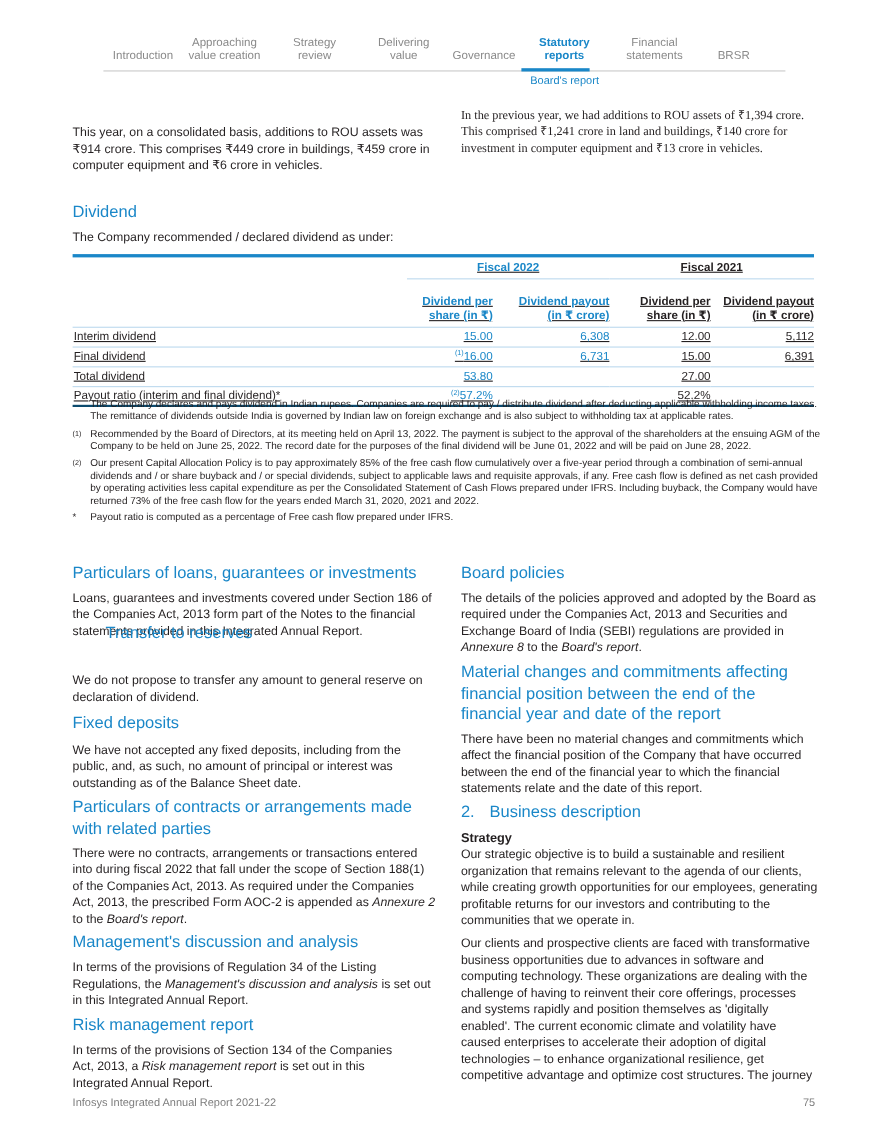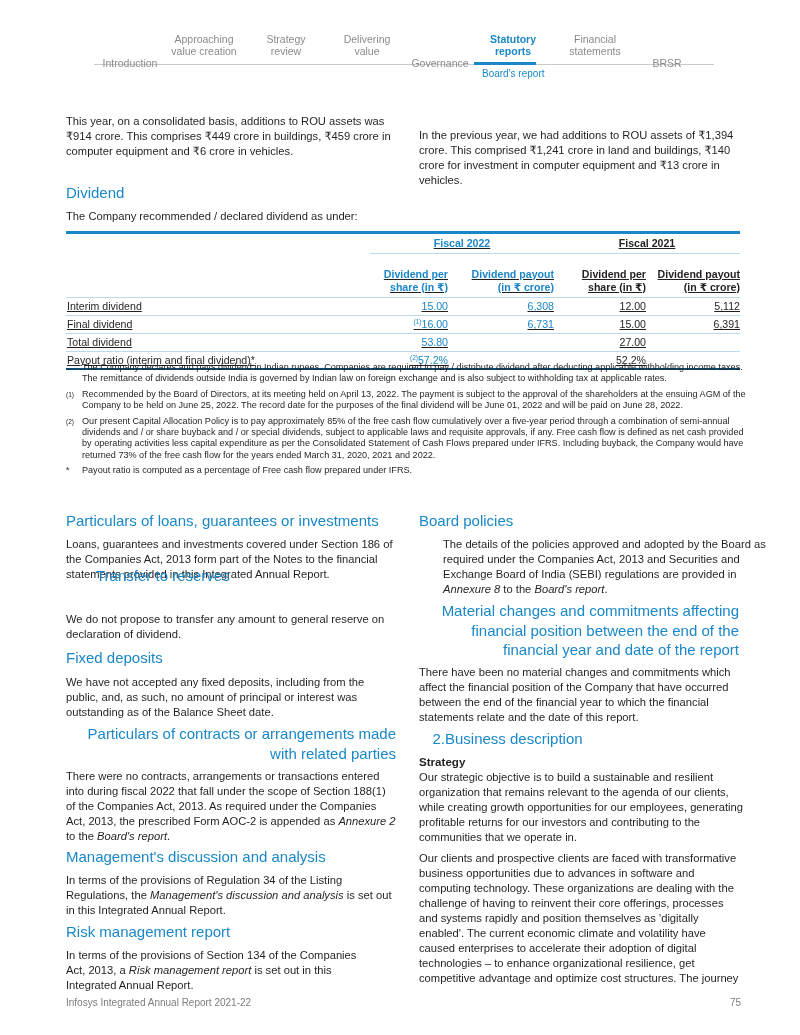--- a/index.html
+++ b/index.html
@@ -2,28 +2,28 @@
 <html><head>
 <meta charset="utf-8">
 <style>
   * { box-sizing: border-box; margin: 0; padding: 0; }
   html, body { width: 800px; height: 1035px; background: #ffffff; overflow: hidden; }
   body { position: relative; font-family: "Liberation Sans", "DejaVu Sans", sans-serif; color: #231f20; }
 
   
   .topnav { position: absolute; top: 33px; left: 94px; width: 620px; height: 32px; border-bottom: 1.5px solid #c9c9c9; }
   .nav-item { position: absolute; top: 0; text-align: center; font-size: 10.5px; line-height: 12px; color: #8a8a8a; transform: translateX(-50%); white-space: nowrap; }
-  .nav-item.single { top: 24px; }
+  .nav-item.single { top: 12px; }
   .nav-item.active { color: #1a87c8; font-weight: bold; }
   .nav-underline { position: absolute; left: 474px; top: 62px; width: 62px; height: 3px; background: #1a87c8; }
   .subnav { position: absolute; top: 68px; left: 482px; font-size: 10px; color: #1a87c8; white-space: nowrap; }
 
   .para { position: absolute; font-size: 11.2px; line-height: 15px; color: #231f20; }
   .para i { font-style: italic; }
-  .h2 { position: absolute; font-size: 15px; line-height: 19.5px; color: #1a87c8; font-weight: normal; text-align: right; }
+  .h2 { position: absolute; font-size: 15px; line-height: 19.5px; color: #1a87c8; font-weight: normal; }
   .h3 { position: absolute; font-size: 11.6px; font-weight: bold; color: #231f20; }
 
   
   .table-wrap { position: absolute; left: 66px; top: 231px; width: 674px; text-decoration: underline; }
   .top-rule { height: 3px; background: #1a87c8; }
   table { width: 100%; border-collapse: collapse; font-size: 10.6px; }
   th { font-weight: bold; text-align: right; padding: 0; line-height: 13px; }
   th.fy { text-align: center; height: 19px; border-bottom: 1px solid #bcd9ee; }
   th.blue { color: #1a87c8; }
   th.dark { color: #231f20; }
@@ -73,21 +73,21 @@
     <div>statements</div>
   </div>
   <div class="nav-item single" style="left:573px">
     <span>BRSR</span>
   </div>
 </div>
 <div class="nav-underline"></div>
 <div class="subnav">Board's report</div>
 
 <p class="para" style="left:66px; top:114px; width:330px;">This year, on a consolidated basis, additions to ROU assets was ₹914 crore. This comprises ₹449 crore in buildings, ₹459 crore in computer equipment and ₹6 crore in vehicles.</p>
-<p class="para" style="left:419px; top:128px; width:320px;">In the previous year, we had additions to ROU assets of ₹1,394 crore. This comprised ₹1,241 crore in land and buildings, ₹140 crore for investment in computer equipment and ₹13 crore in vehicles.</p>
+<p class="para" style="left:419px; top:98px; width:320px;font-family:Liberation Serif, serif;">In the previous year, we had additions to ROU assets of ₹1,394 crore. This comprised ₹1,241 crore in land and buildings, ₹140 crore for investment in computer equipment and ₹13 crore in vehicles.</p>
 
 <h2 class="h2" style="left:66px; top:183px;">Dividend</h2>
 <p class="para" style="left:66px; top:209px;">The Company recommended / declared dividend as under:</p>
 
 <div class="table-wrap">
   <div class="top-rule"></div>
   <table>
     <colgroup>
       <col style="width:304px">
         <col style="width:78px">
@@ -184,21 +184,21 @@
 <h2 class="h2" style="left:66px; top:724px; width:330px;">Particulars of contracts or arrangements made with related parties</h2>
 <p class="para" style="left:66px; top:769px; width:330px;"><span>There were no contracts, arrangements or transactions entered into during fiscal 2022 that fall under the scope of Section 188(1) of the Companies Act, 2013. As required under the Companies Act, 2013, the prescribed Form AOC-2 is appended as </span><i>Annexure 2</i><span> to the </span><i>Board's report</i><span>.</span></p>
 
 <h2 class="h2" style="left:66px; top:847px;">Management's discussion and analysis</h2>
 <p class="para" style="left:66px; top:873px; width:330px;"><span>In terms of the provisions of Regulation 34 of the Listing Regulations, the </span><i>Management's discussion and analysis</i><span> is set out in this Integrated Annual Report.</span></p>
 
 <h2 class="h2" style="left:66px; top:922px;">Risk management report</h2>
 <p class="para" style="left:66px; top:948px; width:310px;"><span>In terms of the provisions of Section 134 of the Companies Act, 2013, a </span><i>Risk management report</i><span> is set out in this Integrated Annual Report.</span></p>
 
 <h2 class="h2" style="left:419px; top:511px;">Board policies</h2>
-<p class="para" style="left:443px; top:537px; width:325px;"><span>The details of the policies approved and adopted by the Board as required under the Companies Act, 2013 and Securities and Exchange Board of India (SEBI) regulations are provided in </span><i>Annexure 8</i><span> to the </span><i>Board's report</i><span>.</span></p>
+<p class="para" style="left:419px; top:537px; width:325px;"><span>The details of the policies approved and adopted by the Board as required under the Companies Act, 2013 and Securities and Exchange Board of India (SEBI) regulations are provided in </span><i>Annexure 8</i><span> to the </span><i>Board's report</i><span>.</span></p>
 
 <h2 class="h2" style="left:419px; top:601px; width:320px;">Material changes and commitments affecting financial position between the end of the financial year and date of the report</h2>
 <p class="para" style="left:419px; top:665px; width:325px;">There have been no material changes and commitments which affect the financial position of the Company that have occurred between the end of the financial year to which the financial statements relate and the date of this report.</p>
 
 <h2 class="h2" style="left:419px; top:729px;"><span style="display:inline-block; width:26px;">2.</span><span>Business description</span></h2>
 <h3 class="h3" style="left:419px; top:755px;">Strategy</h3>
 <p class="para" style="left:419px; top:770px; width:325px;">Our strategic objective is to build a sustainable and resilient organization that remains relevant to the agenda of our clients, while creating growth opportunities for our employees, generating profitable returns for our investors and contributing to the communities that we operate in.</p>
 <p class="para" style="left:419px; top:851px; width:325px;">Our clients and prospective clients are faced with transformative business opportunities due to advances in software and computing technology. These organizations are dealing with the challenge of having to reinvent their core offerings, processes and systems rapidly and position themselves as 'digitally enabled'. The current economic climate and volatility have caused enterprises to accelerate their adoption of digital technologies – to enhance organizational resilience, get competitive advantage and optimize cost structures. The journey</p>
 
 <div class="footer-left">Infosys Integrated Annual Report 2021-22</div>

